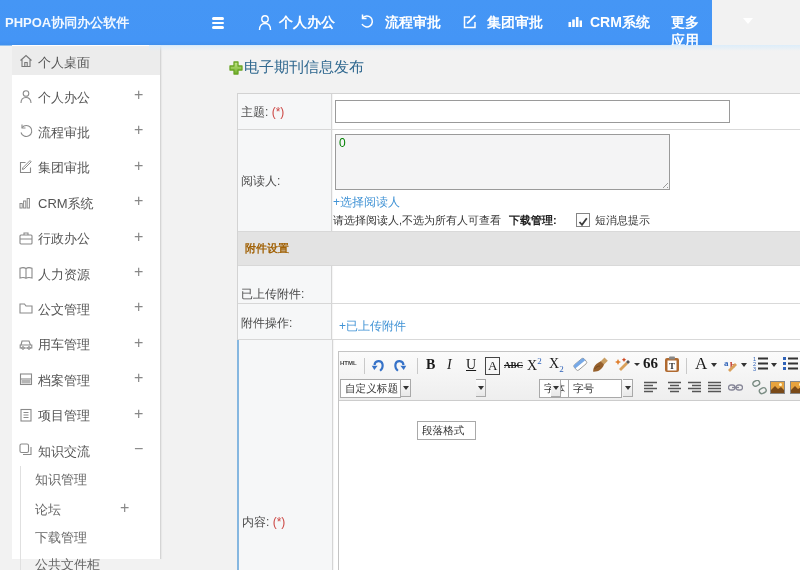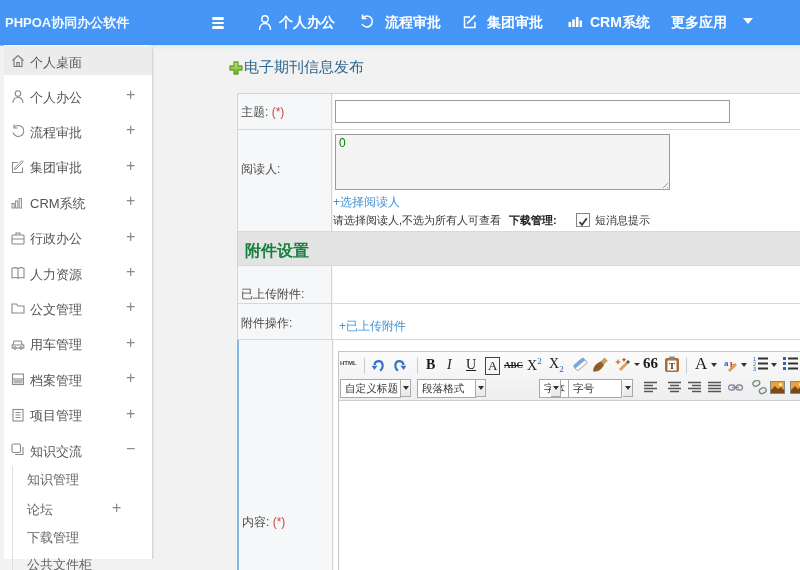--- a/index.html
+++ b/index.html
@@ -1,29 +1,29 @@
 <!DOCTYPE html>
 <html><head>
 <meta charset="utf-8">
 <style>
 * { margin:0; padding:0; box-sizing:content-box; }
 html,body { width:800px; height:570px; overflow:hidden; }
 body { font-family:"Liberation Sans", sans-serif; background:#f2f2f2; position:relative; }
 .abs { position:absolute; }
 
 
-#header { position:absolute; left:0; top:0; width:800px; height:45px;
+#header { position:absolute; left:0; top:0; width:712px; height:45px;
   background:linear-gradient(#4596f5,#4495f6 90%,#4090ef); border-bottom:1px solid #92c1ef; }
 #logo { position:absolute; left:5px; top:14px; font-size:13px; font-weight:bold; color:#f2f8ff; }
 .bar { position:absolute; left:212px; width:12px; height:2.6px; background:#fff; border-radius:2px; }
 .nav-t { position:absolute; top:14px; color:#fff; font-size:14px; font-weight:bold; }
 .nav-i { position:absolute; top:14px; }
 
 
-#sidebar { position:absolute; left:4px; top:45px; width:148px; height:514px; background:#fff; border-right:1px solid #d5d5d5; box-shadow:1px 0 1px rgba(0,0,0,0.04); }
+#sidebar { position:absolute; left:12px; top:45px; width:148px; height:514px; background:#fff; border-right:1px solid #d5d5d5; box-shadow:1px 0 1px rgba(0,0,0,0.04); }
 .sit { position:absolute; left:26px; font-size:13px; color:#555; }
 .sic { position:absolute; left:7px; }
 .plus { position:absolute; left:122px; font-size:16px; color:#888; font-weight:400;}
 #active { position:absolute; left:0; top:1px; width:148px; height:29px; background:#ececec; }
 #subline { position:absolute; left:8px; top:421px; width:1px; height:104px; background:#e0e0e0; }
 .sub { position:absolute; left:23px; font-size:13px; color:#666; }
 
 
 #title-plus { position:absolute; left:229px; top:61px; }
 #title { position:absolute; left:244px; top:58px; font-size:15px; font-weight:normal; color:#30688f; }
@@ -34,21 +34,21 @@
 .lblt { position:absolute; left:3px; font-size:12px; color:#4a4a4a; }
 .red { color:#cc4643; }
 a.blue { color:#4193d5; text-decoration:none; font-size:12px;text-align:right; }
 
 #inp-subject { position:absolute; left:97px; top:6px; width:393px; height:21px; border:1px solid #9a9a9a; background:#fff; }
 #txa { position:absolute; left:97px; top:4px; width:327px; height:52px; border:1px solid #9a9a9a; background:#f4f4f5; font-size:12px; color:#028102; padding:1px 3px; }
 .rsz { position:absolute; right:1px; bottom:1px; width:9px; height:9px;
   background:linear-gradient(135deg, transparent 0 50%, #999 50% 55%, transparent 55% 70%, #999 70% 75%, transparent 75% 90%, #999 90% 95%, transparent 95%); }
 
 #bar-att { background:#e3e3e3; height:33px; }
-#bar-att b { position:absolute; left:7px; top:9px; font-size:16px; color:#15803d; }
+#bar-att b { position:absolute; left:7px; top:9px; font-size:11px; color:#a16207; }
 
 
 #ed { position:absolute; left:99px; top:11px; width:520px; border:1px solid #c4c4c4; background:#fff; }
 #toolbar { position:relative; height:48px; background:linear-gradient(#fbfbfb,#eee); border-bottom:1px solid #ccc; }
 .tb { position:absolute; font-family:"Liberation Serif", serif; color:#1a1a1a; }
 .sep { position:absolute; top:6px; width:1px; height:16px; background:#c9c9c9; }
 .sel { position:absolute; top:27px; height:15px; border:1px solid #a9a9a9; background:#fff; font-size:10.6px; color:#333; padding:2px 0 0 4px; white-space:nowrap; overflow:hidden; }
 .selbtn { position:absolute; top:27px; width:9px; height:16px; border:1px solid #a9a9a9; border-left:none; background:linear-gradient(#fdfdfd,#e8e8e8); }
 .caret { position:absolute; width:0; height:0; border-left:3.5px solid transparent; border-right:3.5px solid transparent; border-top:4px solid #333; }
 #edbody { height:300px; background:#fff; }
@@ -188,21 +188,21 @@
 <div id="tbl">
 
   <div class="row" style="height:35px">
     <div class="lbl"></div>
     <div class="lblt" style="top:10px">主题: <span class="red">(*)</span></div>
     <input id="inp-subject" type="text" style="">
   </div>
 
   <div class="row" style="height:101px">
     <div class="lbl"></div>
-    <div class="lblt" style="top:31px">阅读人:</div>
+    <div class="lblt" style="top:43px">阅读人:</div>
     <div id="txa">0<div class="rsz"></div></div>
     <a class="blue" style="position:absolute; left:95px; top:64px;">+选择阅读人</a>
     <div style="position:absolute; left:95px; top:83px; font-size:11px; color:#333;text-align:center;">请选择阅读人,不选为所有人可查看</div>
     <div style="position:absolute; left:271px; top:83px; font-size:11px; font-weight:bold; color:#222;">下载管理:</div>
     <div style="position:absolute; left:338px; top:83px; width:12px; height:12px; border:1px solid #848484; background:#fdfdfd;">
       <svg width="12" height="12" viewBox="0 0 12 12">
           <path d="M2.5 6 L5 8.8 L9.8 2.2" fill="none" stroke="#3a3a3a" stroke-width="1.8"></path>
         </svg>
     </div>
     <div style="position:absolute; left:357px; top:83px; font-size:11px; color:#333;">短消息提示</div>
@@ -291,21 +291,21 @@
         <svg class="abs" style="left:444px; top:4px" width="15" height="15" viewBox="0 0 15 15">
           <rect x="0" y="1" width="3" height="3" fill="#2f62b8"></rect>
           <rect x="0" y="6" width="3" height="3" fill="#2f62b8"></rect>
           <rect x="0" y="11" width="3" height="3" fill="#2f62b8"></rect>
           <path d="M5 2.5 H15 M5 7.5 H15 M5 12.5 H15" stroke="#333" stroke-width="1.8"></path>
         </svg>
 
         <div class="sel" style="left:1px; width:55px;">自定义标题</div>
         <div class="selbtn" style="left:62px;"></div>
           <div class="caret" style="left:64px; top:34px;"></div>
-        <div class="sel" style="left:78px; width:53px;">段落格式</div>
+        <div class="sel" style="left:78px; width:53px;margin-top:42px;">段落格式</div>
         <div class="selbtn" style="left:137px;"></div>
           <div class="caret" style="left:139px; top:34px;"></div>
         <div class="sel" style="left:153px; width:53px;margin-left:47px;">字体</div>
         <div class="selbtn" style="left:212px;"></div>
           <div class="caret" style="left:214px; top:34px;"></div>
         <div class="sel" style="left:229px; width:48px;">字号</div>
         <div class="selbtn" style="left:284px;"></div>
           <div class="caret" style="left:286px; top:34px;"></div>
 
         <svg class="abs" style="left:305px; top:29px" width="13" height="12" viewBox="0 0 13 12">

